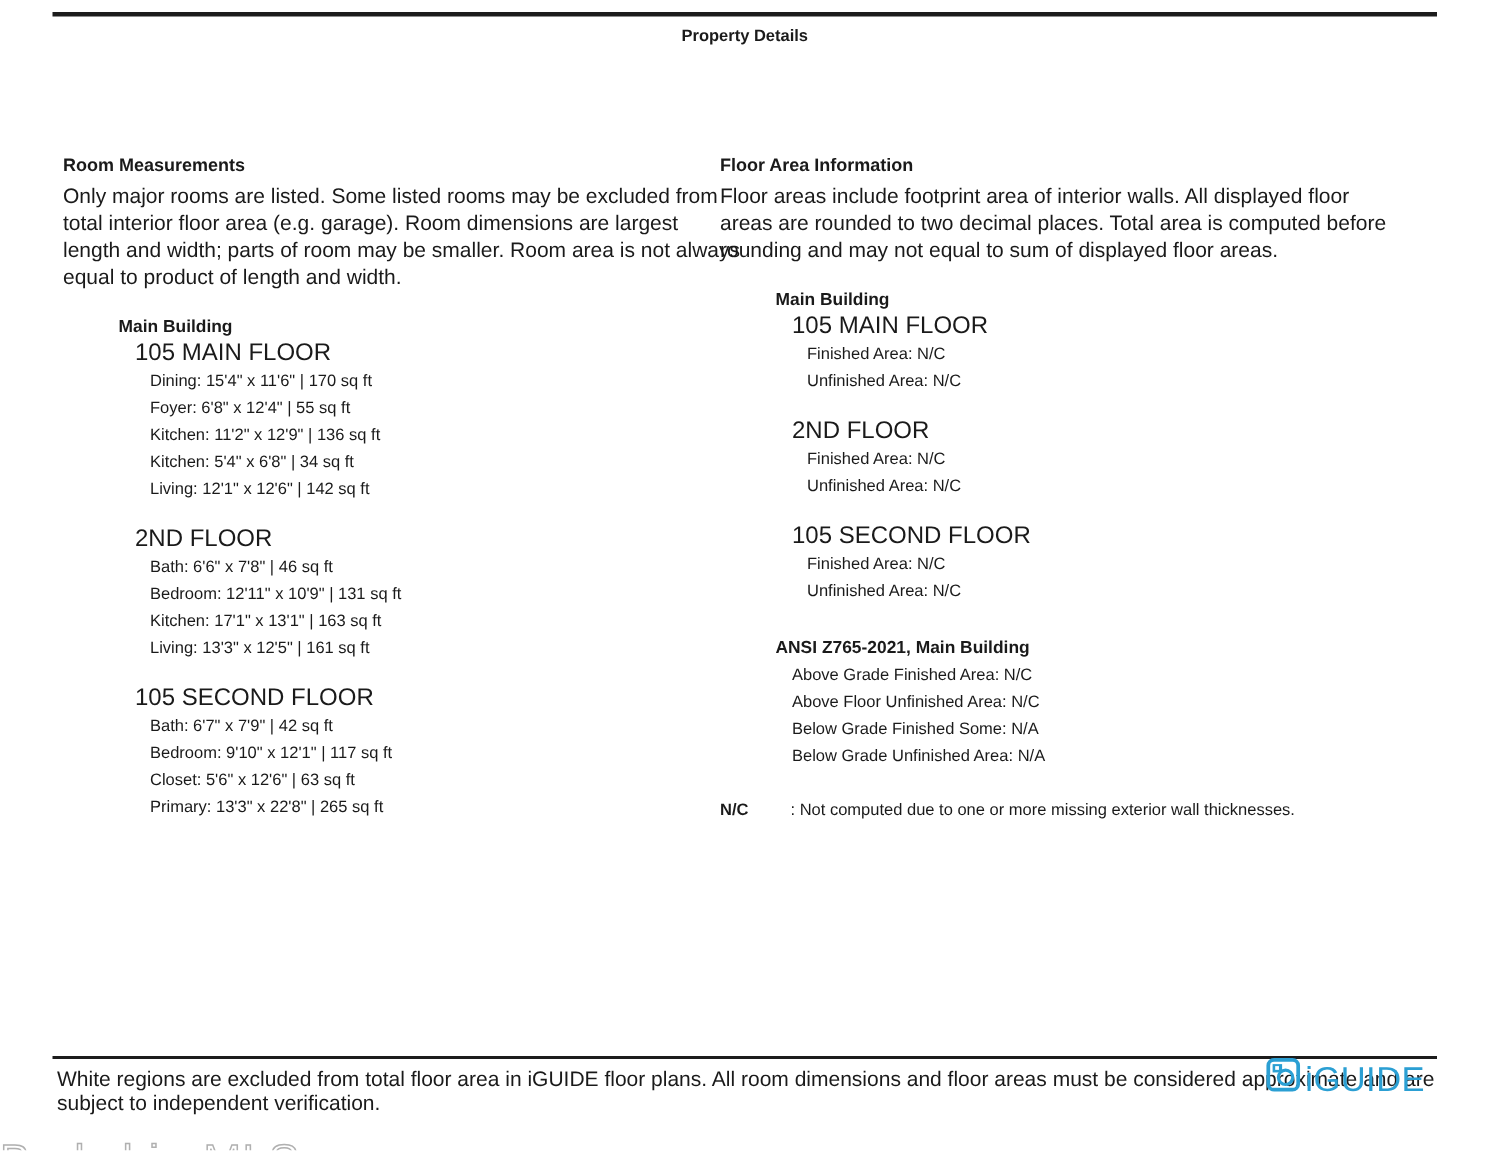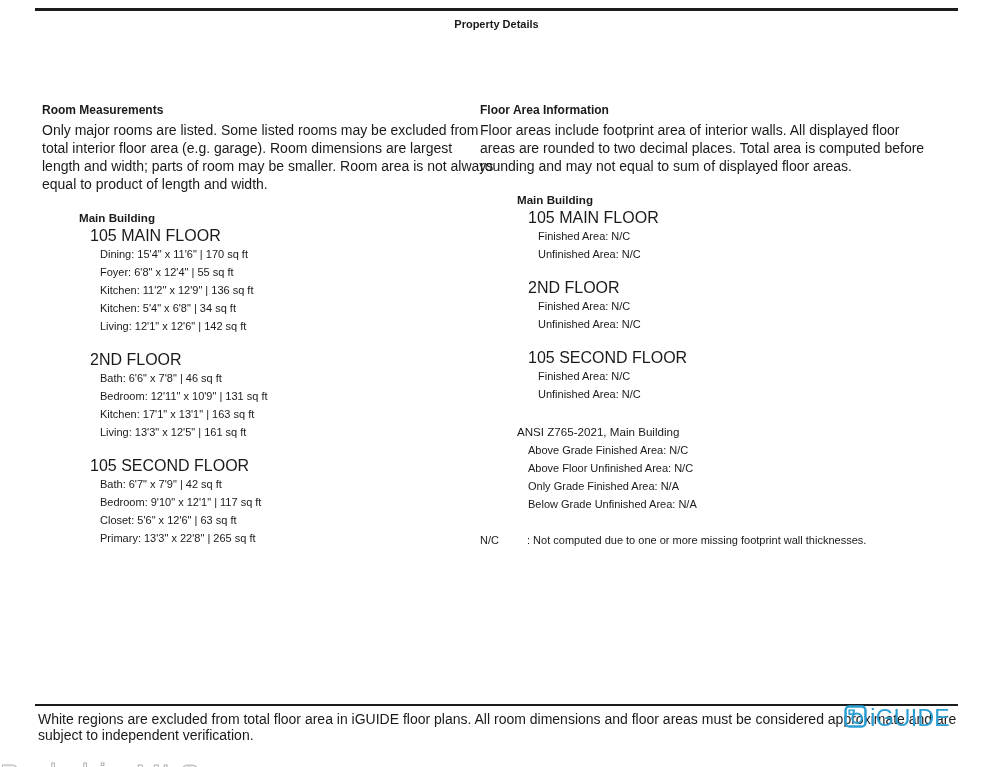--- a/index.html
+++ b/index.html
@@ -37,24 +37,24 @@
   .col-left  { left: 42px;  width: 452px; }
   .col-right { left: 480px; width: 456px; }
   .section-heading { margin: 0 0 4px 0; font-size: 12px; font-weight: bold; }
   .section-desc { margin: 0; font-size: 14px; line-height: 18px; }
   .list { margin-top: 16px; line-height: 18px; }
   .building-name { font-weight: bold; font-size: 11.6px; margin-left: 37px; }
   .floor-group { margin-bottom: 16px; }
   .floor-name { font-size: 16px; margin-left: 48px; }
   .detail-line { font-size: 11px; margin-left: 58px; }
   .ansi-block { margin-top: 20px; }
-  .ansi-heading { font-weight: normal; font-size: 11.6px; margin-left: 37px; }
+  .ansi-heading { font-weight: bold; font-size: 11.6px; margin-left: 37px; }
   .ansi-line { font-size: 11px; margin-left: 48px; }
   .nc-note { margin-top: 18px; display: flex; font-size: 11px; }
-  .nc-term { font-weight: normal; width: 47px; flex: 0 0 47px; }
+  .nc-term { font-weight: bold; width: 47px; flex: 0 0 47px; }
   .nc-def { }
   
   .footer-rule {
     position: absolute;
     left: 35px; right: 35px; top: 704px;
     height: 2px;
     background: #1c1c1c;
   }
   .footer-text {
     position: absolute;
@@ -143,26 +143,26 @@
       </div>
       <div class="floor-group">
         <div class="floor-name">105 SECOND FLOOR</div>
         <div class="detail-line">Finished Area: N/C</div>
         <div class="detail-line">Unfinished Area: N/C</div>
       </div>
       <div class="ansi-block">
         <div class="ansi-heading">ANSI Z765-2021, Main Building</div>
         <div class="ansi-line">Above Grade Finished Area: N/C</div>
         <div class="ansi-line">Above Floor Unfinished Area: N/C</div>
-        <div class="ansi-line">Only Grade Finished Area: N/A</div>
+        <div class="ansi-line">Below Grade Finished Some: N/A</div>
         <div class="ansi-line">Below Grade Unfinished Area: N/A</div>
       </div>
       <div class="nc-note">
         <span class="nc-term">N/C</span>
-        <span class="nc-def">: Not computed due to one or more missing footprint wall thicknesses.</span>
+        <span class="nc-def">: Not computed due to one or more missing exterior wall thicknesses.</span>
       </div>
     </div>
   </section>
 
   <div class="footer-rule"></div>
   <div class="footer-text">White regions are excluded from total floor area in iGUIDE floor plans. All room dimensions and floor areas must be considered approximate and are subject to independent verification.</div>
   <div class="logo">
     <span>
       <svg width="23" height="23" viewBox="0 0 24 24">
         <rect x="1.6" y="1.6" width="20.8" height="20.8" rx="4" fill="none" stroke="#2b9fd3" stroke-width="2.6"></rect>

